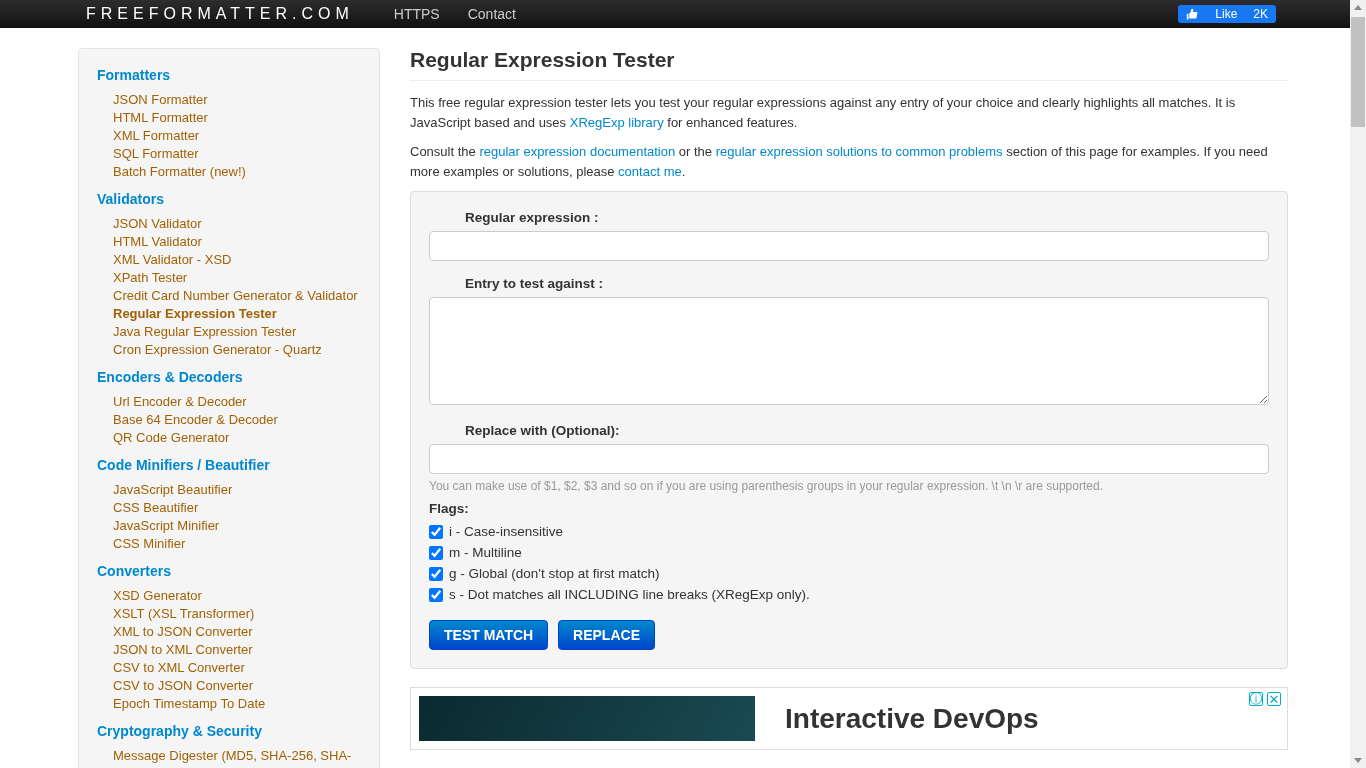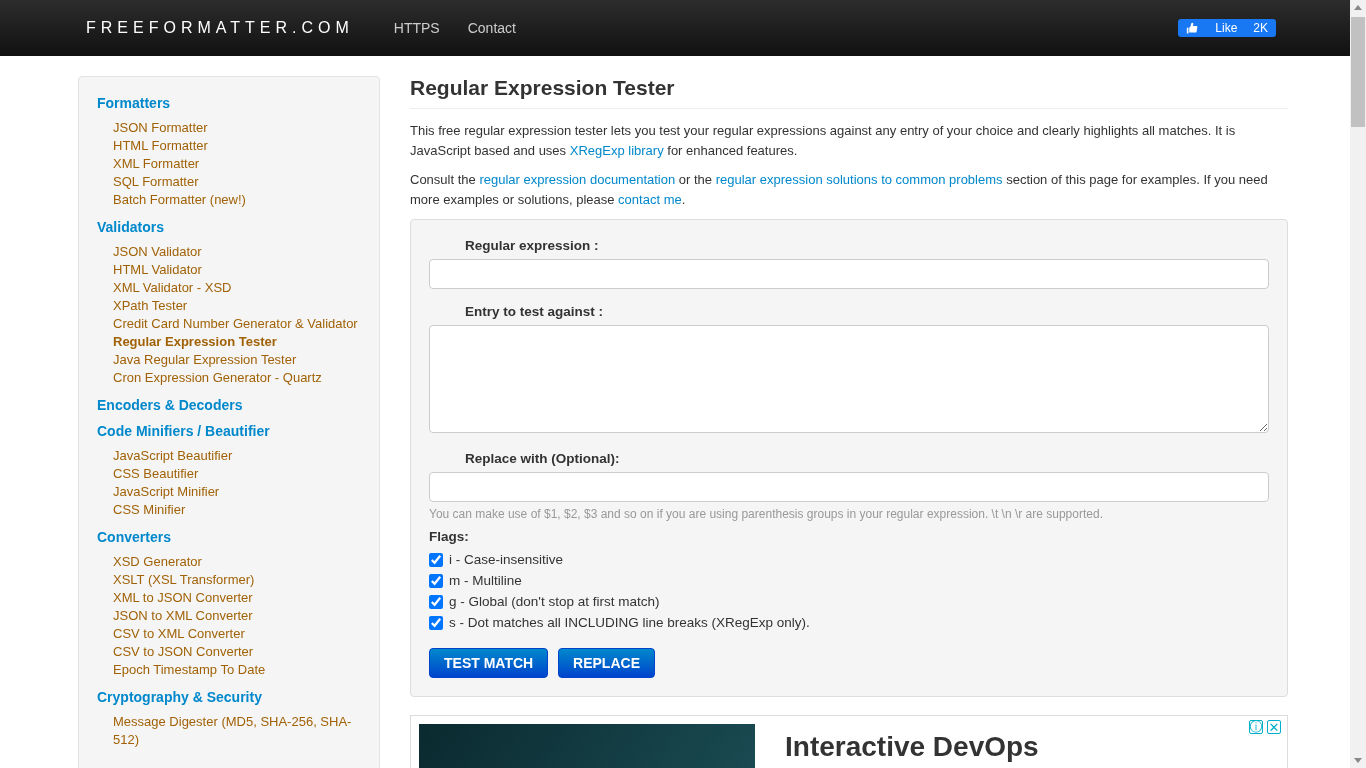--- a/index.html
+++ b/index.html
@@ -1,17 +1,17 @@
 <!DOCTYPE html>
 <html><head>
 <meta charset="utf-8">
 <style>
 * { box-sizing: border-box; margin: 0; padding: 0; }
 body { font-family: "Helvetica Neue", Helvetica, Arial, sans-serif; font-size: 14px; color: #333; background: #fff; }
-.topbar { background: linear-gradient(#2d2d2d, #111); height: 56px; display: flex; align-items: center; padding: 0 20px; }
+.topbar { background: linear-gradient(#2d2d2d, #111); height: 28px; display: flex; align-items: center; padding: 0 20px; }
 .brand { color: #fff; letter-spacing: 5px; font-size: 16px; font-weight: 400; margin-left: 66px; }
 .nav-links { display: flex; margin-left: 40px; }
 .nav-links a { color: #ccc; text-decoration: none; margin-right: 28px; font-size: 14px; }
 .fb-like { margin-left: auto; margin-right: 70px; background: #1877f2; color: #fff; padding: 2px 8px; border-radius: 3px; font-size: 12px; display: flex; align-items: center; gap: 16px; cursor: pointer; }
 .fb-thumb { width: 13px; height: 13px; display: inline-block; }
 .container { display: flex; padding: 20px 78px 20px 78px; gap: 30px; }
 .sidebar { width: 302px; border: 1px solid #e3e3e3; border-radius: 4px; background: #f5f5f5; padding: 18px; flex-shrink: 0; }
 .sidebar h4 { color: #08c; font-size: 14px; font-weight: bold; margin-bottom: 8px; margin-top: 10px; cursor: pointer; }
 .sidebar h4:first-child { margin-top: 0; }
 .sidebar ul { list-style: none; margin-left: 16px; margin-bottom: 6px; }
@@ -74,20 +74,25 @@
       <li>JSON Validator</li>
       <li>HTML Validator</li>
       <li>XML Validator - XSD</li>
       <li>XPath Tester</li>
       <li>Credit Card Number Generator &amp; Validator</li>
       <li class="active">Regular Expression Tester</li>
       <li>Java Regular Expression Tester</li>
       <li>Cron Expression Generator - Quartz</li>
     </ul>
     <h4>Encoders &amp; Decoders</h4>
+    <ul>
+      <li>Url Encoder &amp; Decoder</li>
+      <li>Base 64 Encoder &amp; Decoder</li>
+      <li>QR Code Generator</li>
+    </ul>
     <h4>Code Minifiers / Beautifier</h4>
     <ul>
       <li>JavaScript Beautifier</li>
       <li>CSS Beautifier</li>
       <li>JavaScript Minifier</li>
       <li>CSS Minifier</li>
     </ul>
     <h4>Converters</h4>
     <ul>
       <li>XSD Generator</li>

